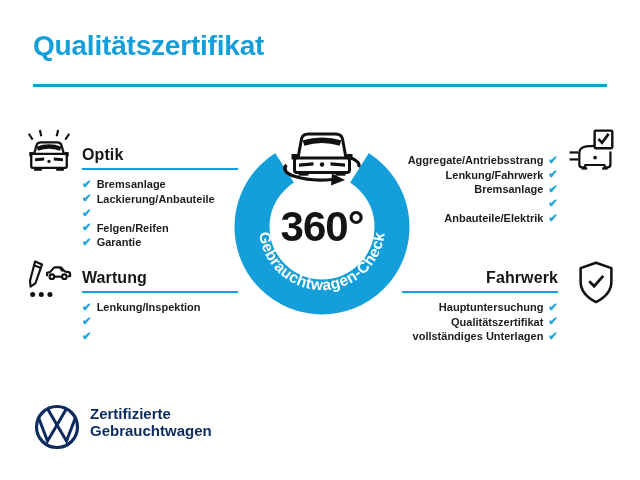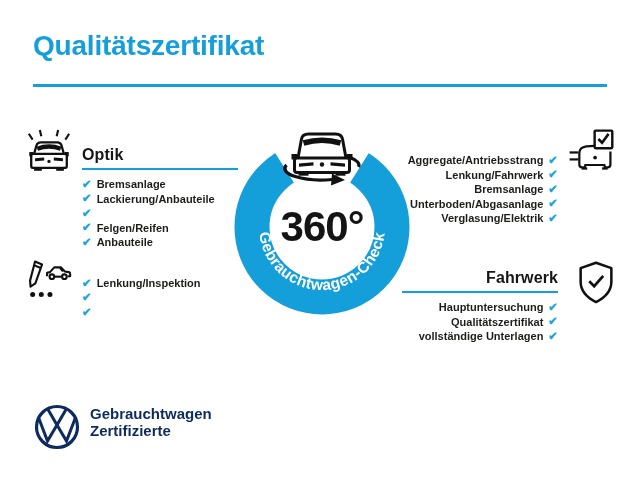--- a/index.html
+++ b/index.html
@@ -121,51 +121,51 @@
       </li>
       <li>
         <span class="check">✔</span>
       </li>
       <li>
         <span class="check">✔</span>
         <span class="txt">Felgen/Reifen</span>
       </li>
       <li>
         <span class="check">✔</span>
-        <span class="txt">Anbauteile</span>
+        <span class="txt">Garantie</span>
       </li>
     </ul>
 </section>
 
 <section class="sec right" id="sec-technik">
   <ul>
       <li>
         <span class="check">✔</span>
         <span class="txt">Aggregate/Antriebsstrang</span>
       </li>
       <li>
         <span class="check">✔</span>
         <span class="txt">Lenkung/Fahrwerk</span>
       </li>
       <li>
         <span class="check">✔</span>
         <span class="txt">Bremsanlage</span>
       </li>
       <li>
         <span class="check">✔</span>
-        <span class="txt">Unterboden/Abgasanlage</span>
-      </li>
-      <li>
-        <span class="check">✔</span>
-        <span class="txt">Verglasung/Elektrik</span>
+      </li>
+      <li>
+        <span class="check">✔</span>
+        <span class="txt">Anbauteile/Elektrik</span>
       </li>
     </ul>
 </section>
 
 <section class="sec left" id="sec-wartung">
+  <h2>Wartung</h2>
   <ul>
       <li>
         <span class="check">✔</span>
         <span class="txt">Lenkung/Inspektion</span>
       </li>
       <li>
         <span class="check">✔</span>
       </li>
       <li>
         <span class="check">✔</span>
@@ -179,21 +179,21 @@
       <li>
         <span class="check">✔</span>
         <span class="txt">Hauptuntersuchung</span>
       </li>
       <li>
         <span class="check">✔</span>
         <span class="txt">Qualitätszertifikat</span>
       </li>
       <li>
         <span class="check">✔</span>
-        <span class="txt">vollständige Unterlagen</span>
+        <span class="txt">vollständiges Unterlagen</span>
       </li>
     </ul>
 </section>
 
 <svg id="medallion" width="190" height="198" viewBox="0 -8 190 198">
   <defs>
     <path id="ringArc" d="M 32,95 A 63,63 0 0 0 158,95"></path>
   </defs>
   <circle cx="95" cy="95" r="70" stroke="#149fda" stroke-width="35" fill="none"></circle>
   <path d="M95,95 L26,-14 L164,-14 Z" fill="#ffffff"></path>
@@ -218,15 +218,15 @@
     <textPath href="#ringArc" startOffset="50%" text-anchor="middle">Gebrauchtwagen-Check</textPath>
   </text>
 </svg>
 
 <svg id="vw-logo" width="48" height="48" viewBox="0 0 48 48">
   <circle cx="24" cy="24" r="20.5" stroke="#0d2b5e" stroke-width="3.2" fill="none"></circle>
   <path d="M15,6.5 L24,22 L33,6.5" stroke="#0d2b5e" stroke-width="3" fill="none"></path>
   <path d="M5.5,14.5 L14.5,38 L24,22 L33.5,38 L42.5,14.5" stroke="#0d2b5e" stroke-width="3" fill="none"></path>
 </svg>
 <div class="brand">
+  <div>Zertifizierte</div>
   <div>Gebrauchtwagen</div>
-  <div>Zertifizierte</div>
 </div>
 
 </body></html>

